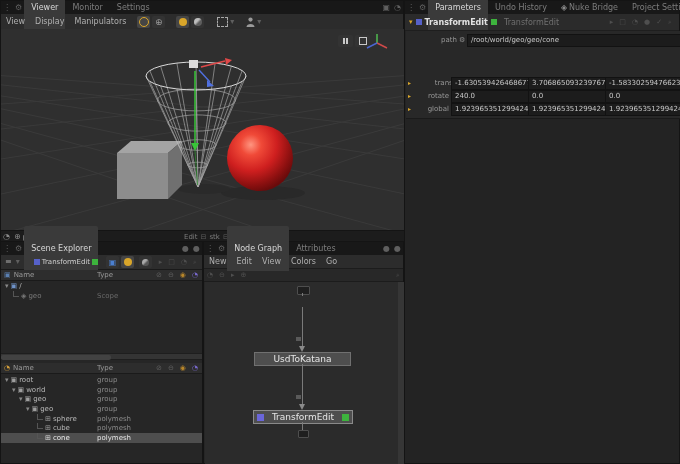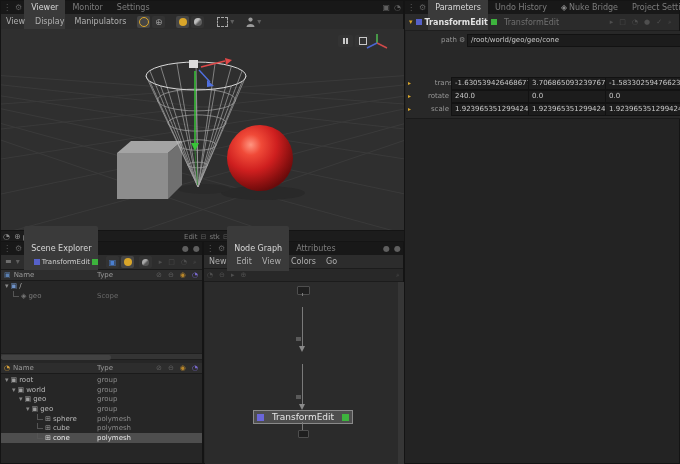--- a/index.html
+++ b/index.html
@@ -330,20 +330,23 @@
       <div class="abs" style="right:0;top:0;width:6px;height:182px;background:#363636"></div>
 
       <div class="port" style="left:92px;top:4px;width:11px;height:7px"></div>
       <div class="wire" style="left:97px;top:11px;height:3px"></div>
 
 
       <div class="wire" style="left:97px;top:25px;height:40px"></div>
       <div class="stub" style="left:91px;top:55px"></div>
       <div class="arrowhead" style="left:94px;top:64px"></div>
 
+      <div class="node" style="left:49px;top:70px;width:95px">
+        <span>UsdToKatana</span>
+      </div>
 
       <div class="wire" style="left:97px;top:82px;height:41px"></div>
       <div class="stub" style="left:91px;top:113px"></div>
       <div class="arrowhead" style="left:94px;top:122px"></div>
 
       <div class="node" style="left:48px;top:128px;width:98px;border-color:#8a8a8a">
         <span class="sq purple-sq" style="position:absolute;left:3px;width:7px;height:7px"></span>
         <span>TransformEdit</span>
         <span class="sq green-sq" style="position:absolute;right:3px;width:7px;height:7px"></span>
       </div>
@@ -419,21 +422,21 @@
       <span class="field" style="position:absolute;left:123px;width:74px;height:11px">
           <span>0.0</span>
         </span>
       <span class="field" style="position:absolute;left:200px;width:72px;height:11px">
           <span>0.0</span>
         </span>
     </div>
 
     <div class="abs f" style="left:0;top:102px;width:276px;height:12px">
       <span class="badge" style="position:absolute;left:3px">▸</span>
-      <span class="plabel" style="position:absolute;left:8px;width:36px">scale</span>
+      <span class="plabel" style="position:absolute;left:8px;width:36px">global</span>
       <span class="field" style="position:absolute;left:46px;width:74px;height:11px">
           <span>1.923965351299424</span>
         </span>
       <span class="field" style="position:absolute;left:123px;width:74px;height:11px">
           <span>1.923965351299424</span>
         </span>
       <span class="field" style="position:absolute;left:200px;width:72px;height:11px">
           <span>1.923965351299424</span>
         </span>
     </div>

